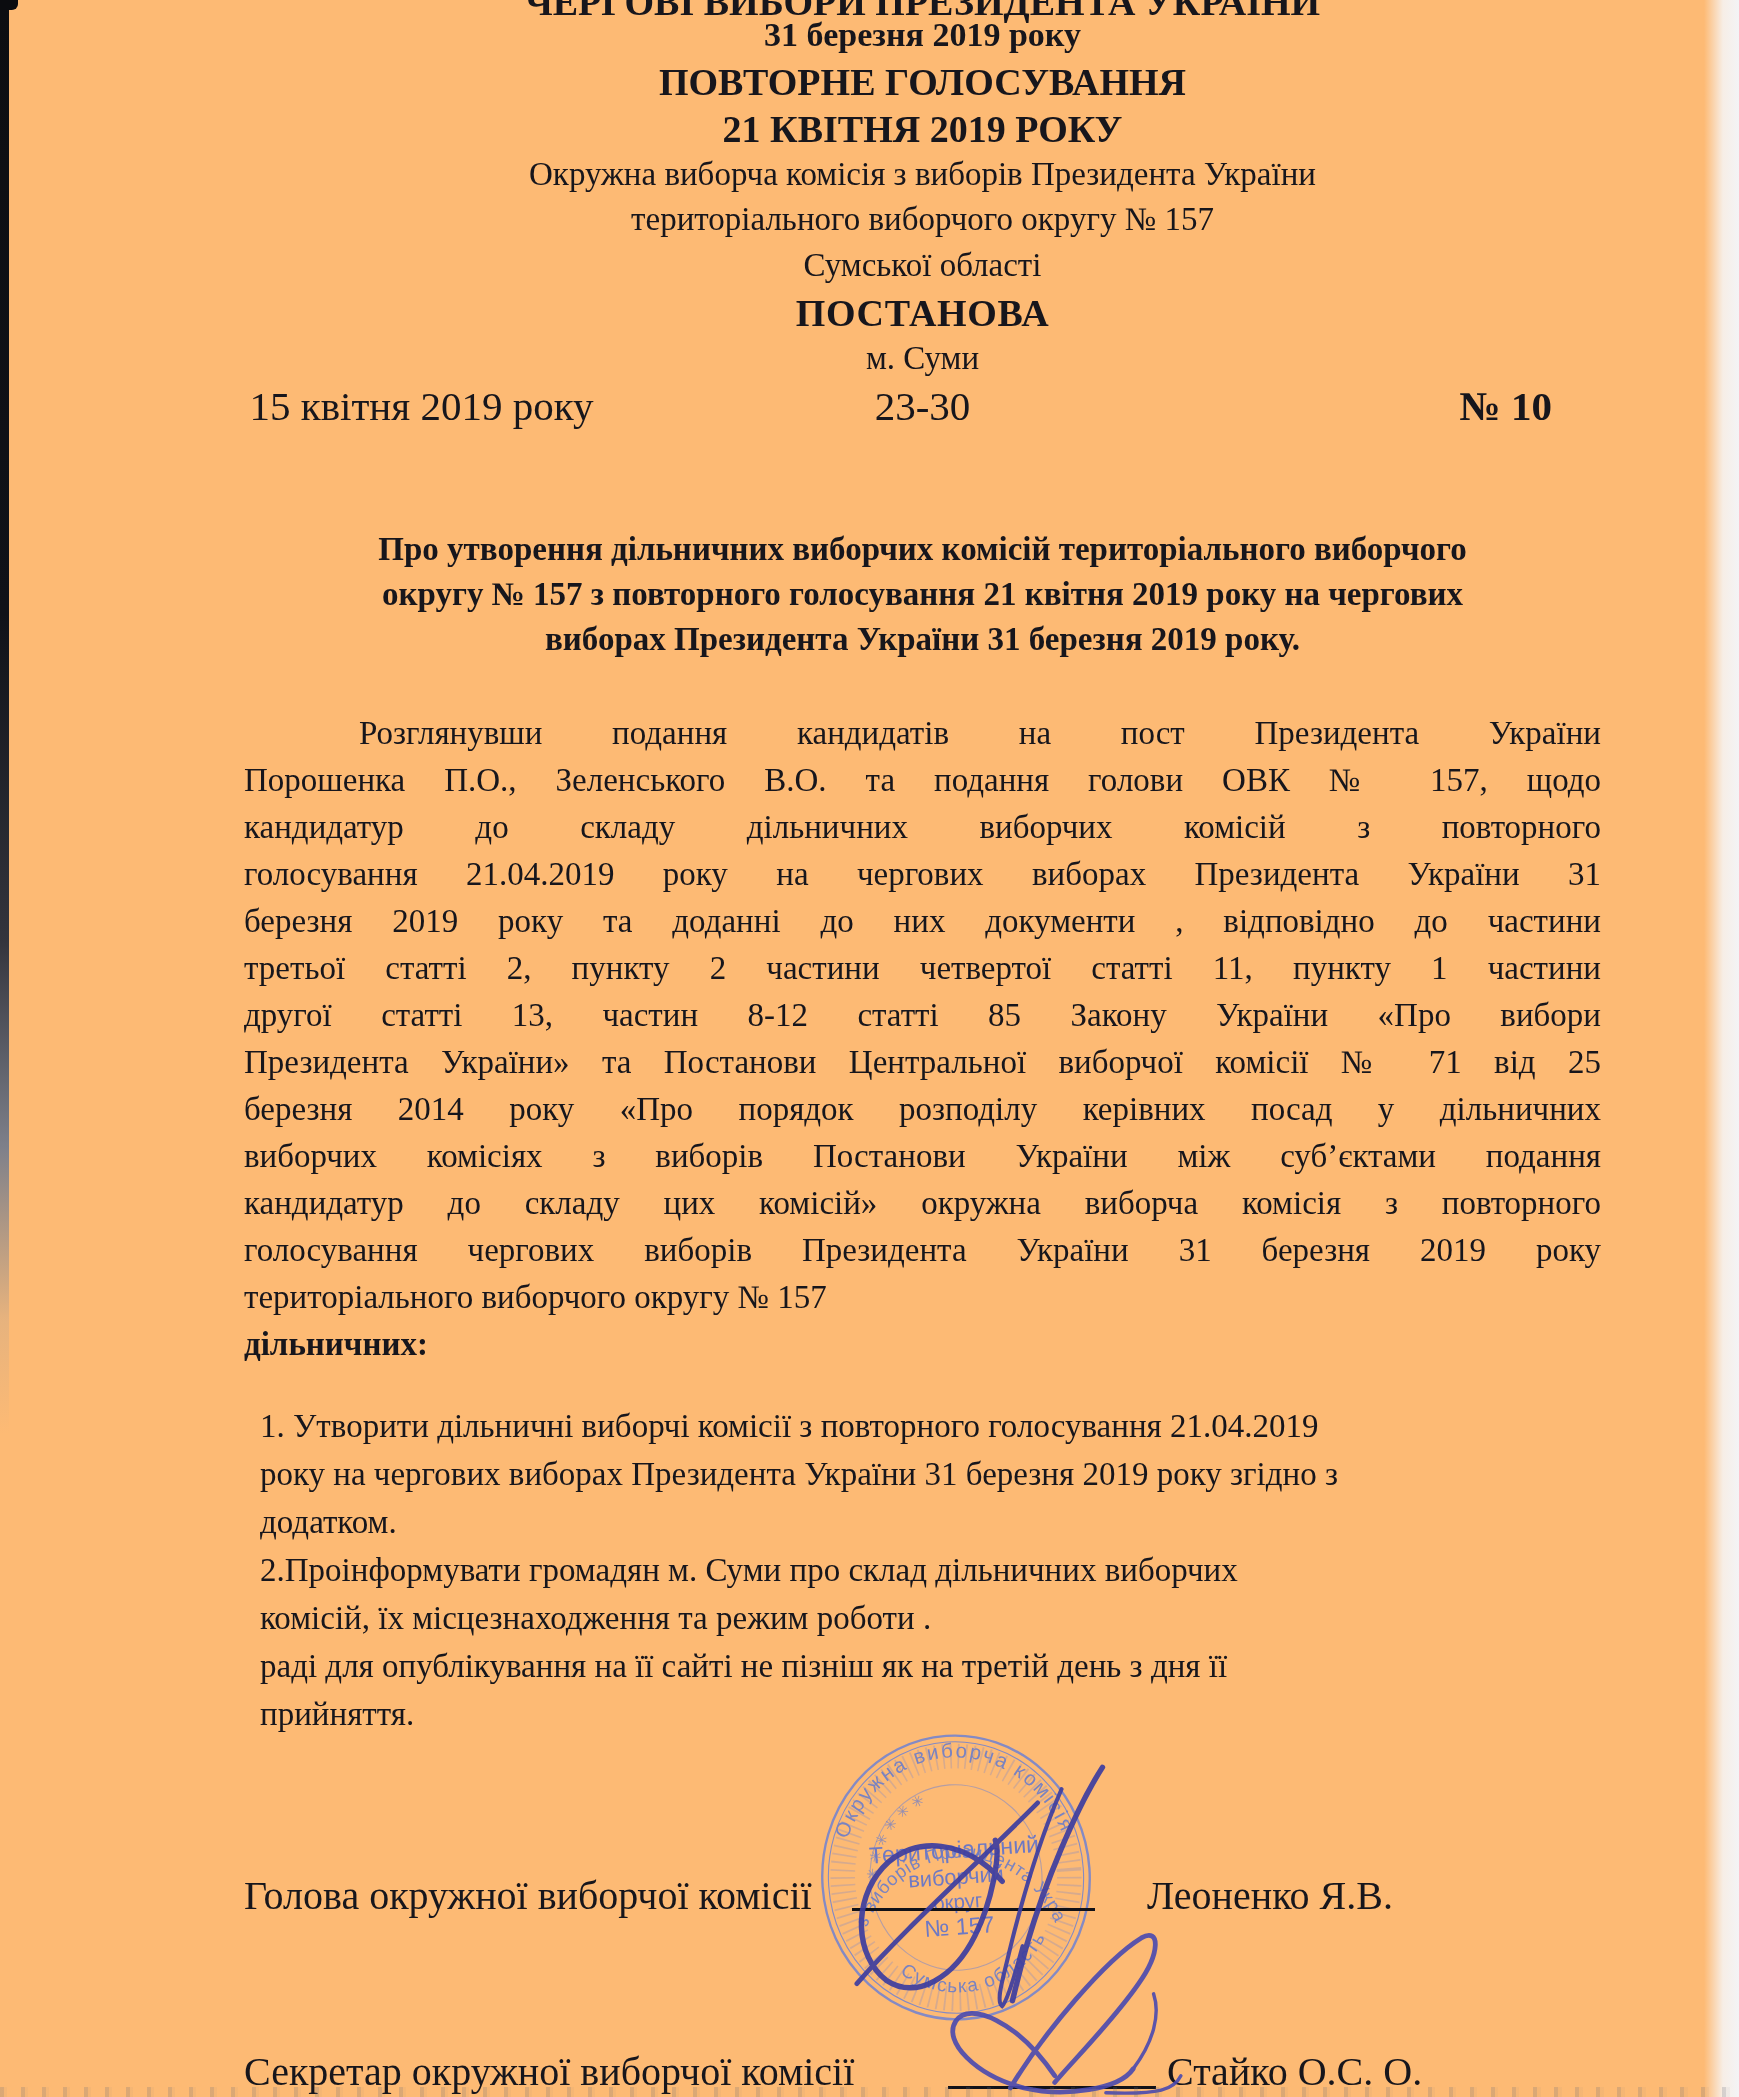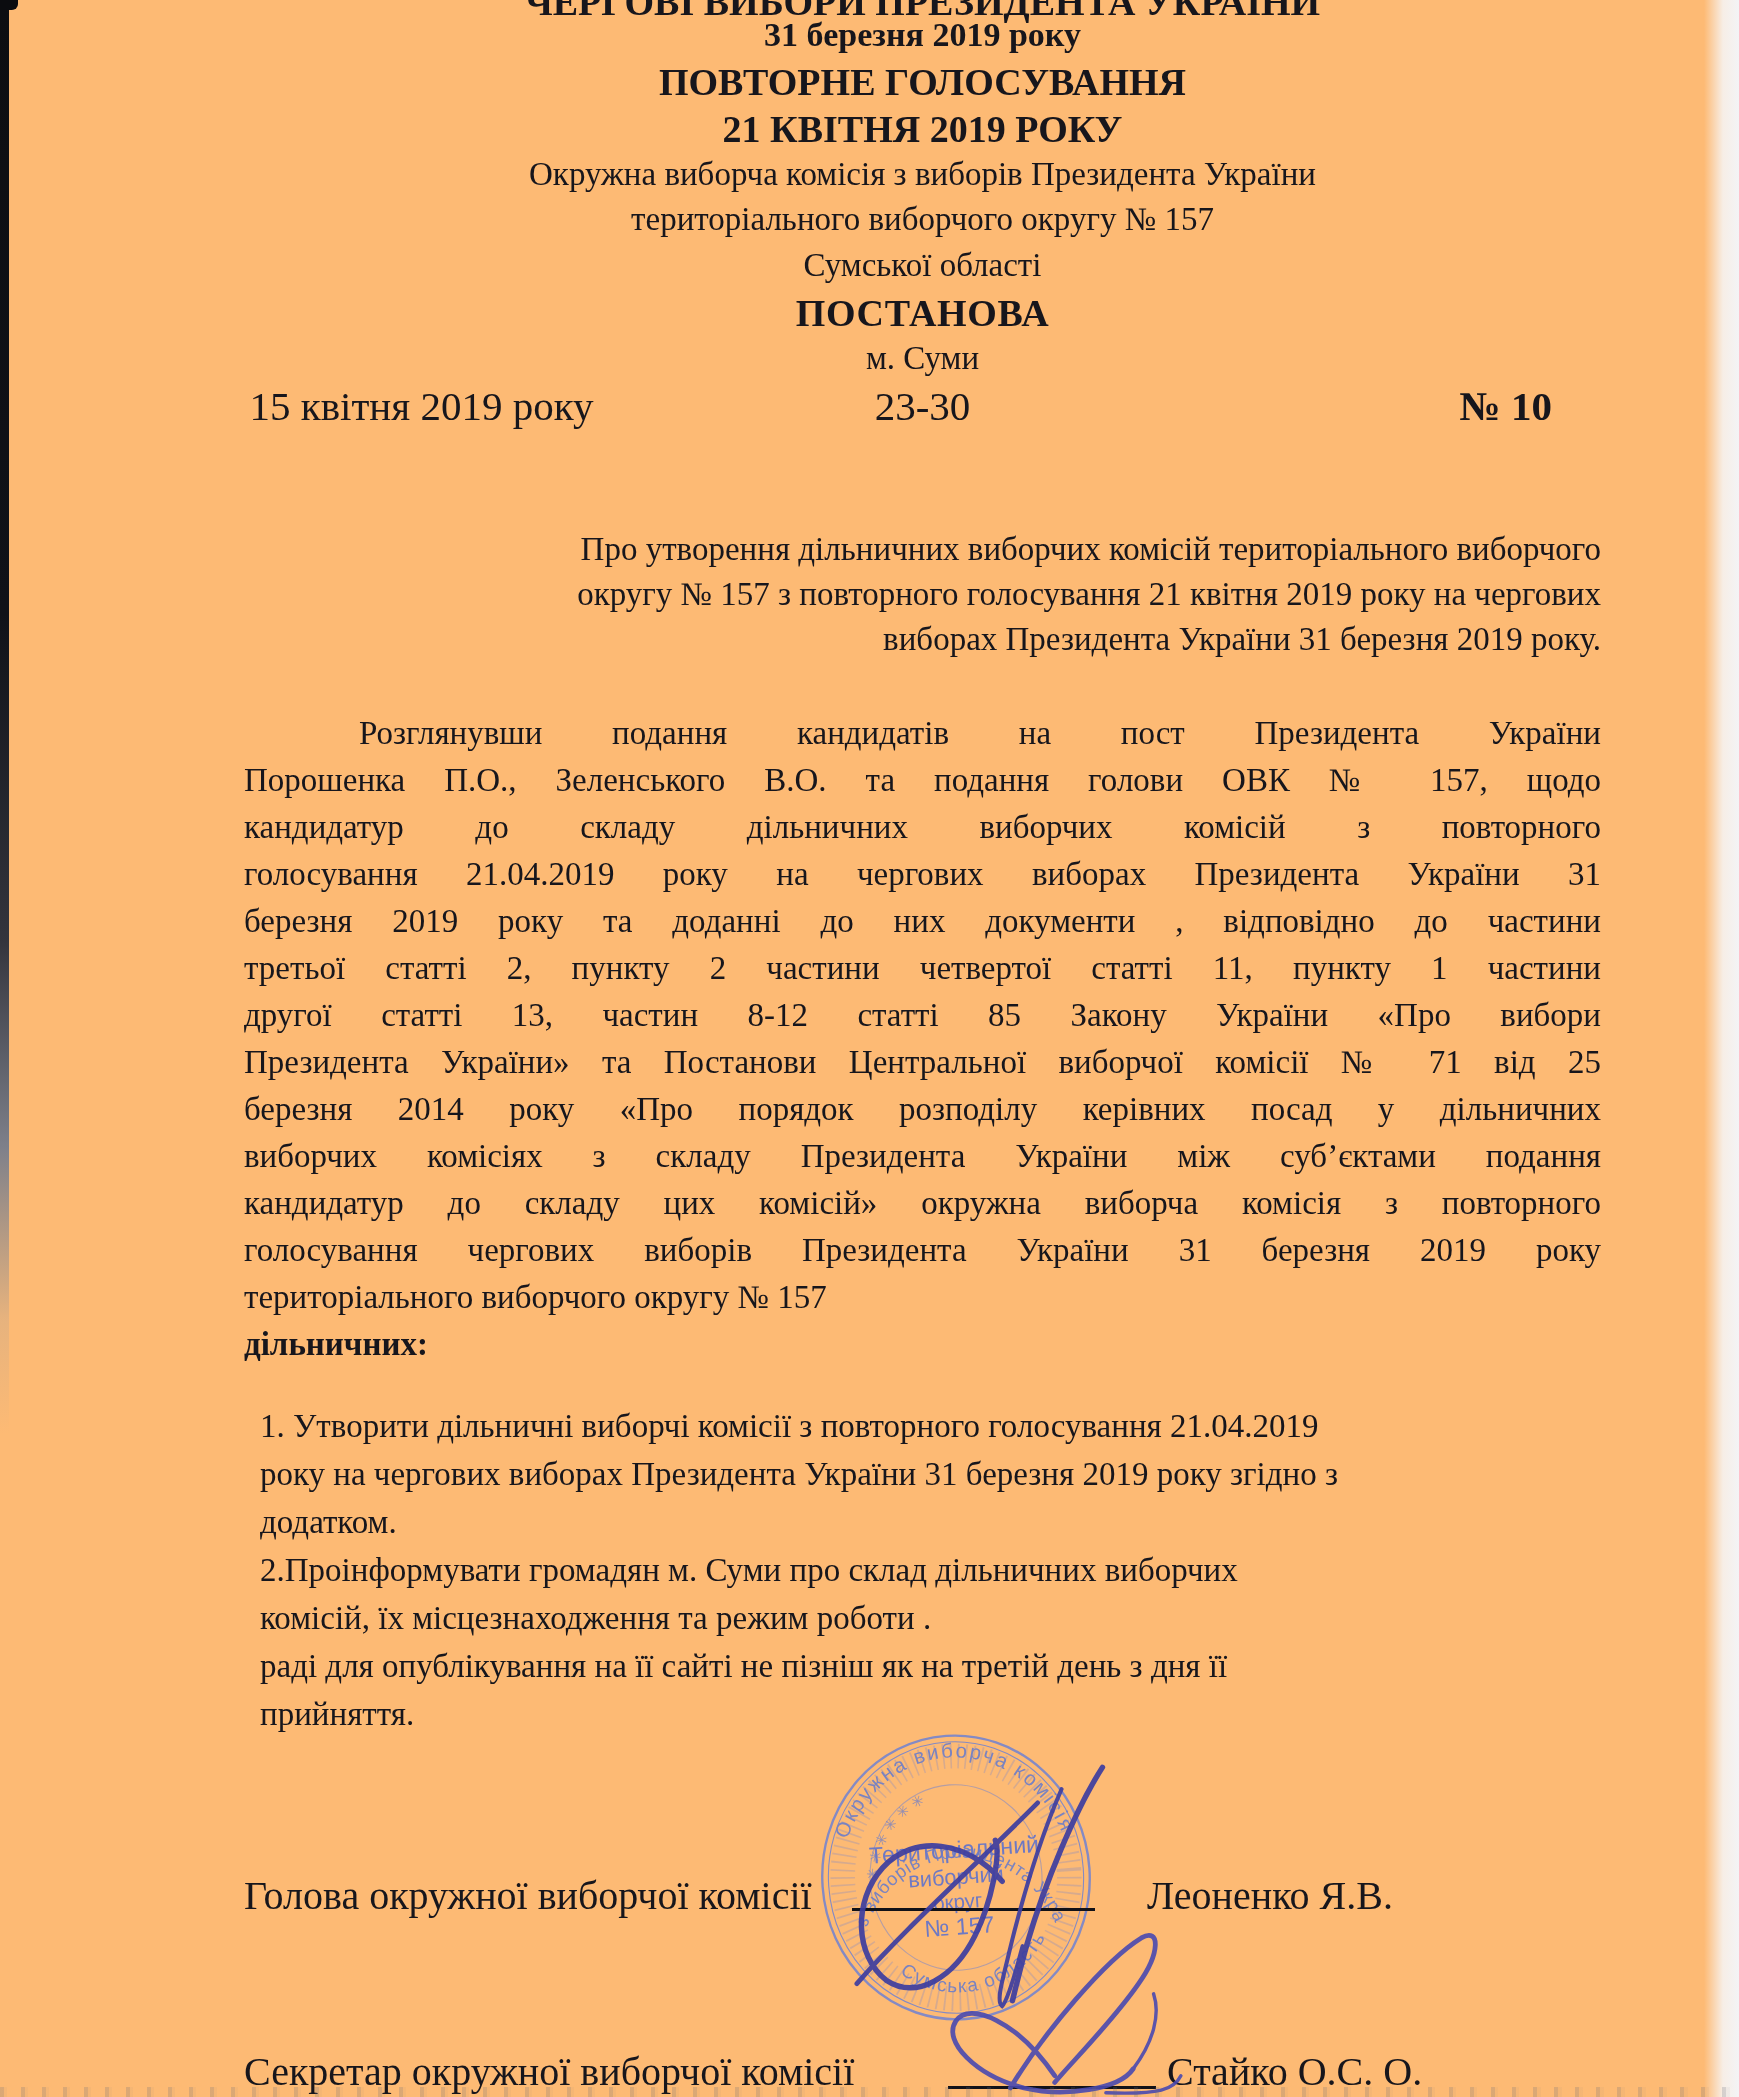--- a/index.html
+++ b/index.html
@@ -29,21 +29,21 @@
   .hl{position:absolute;left:0;width:100%;text-align:center;white-space:nowrap;}
   .b{font-weight:bold;}
   .fs50{font-size:34px;} .fs56{font-size:38px;} .fs49{font-size:33px;}
   .sp1{letter-spacing:0.7px;}
   
   .dateline{position:absolute;top:382px;left:0;width:100%;height:41px;font-size:41px;}
   .dl-date{position:absolute;left:5.5px;top:0;white-space:nowrap;}
   .dl-time{position:absolute;left:0;width:100%;text-align:center;top:0;}
   .dl-num{position:absolute;right:49px;top:0;font-weight:bold;white-space:nowrap;}
   
-  .title-block{position:absolute;top:527px;left:0;width:100%;font-weight:normal;font-size:33px;line-height:45px;text-align:right;}
+  .title-block{position:absolute;top:527px;left:0;width:100%;font-weight:bold;font-size:33px;line-height:45px;text-align:center;}
   .title-block div{white-space:nowrap;}
   
   .body-block{position:absolute;top:710px;left:0;width:100%;font-size:33px;line-height:47px;}
   .bl{text-align:justify;text-align-last:justify;height:47px;white-space:nowrap0;}
   .bl.indent{padding-left:115px;box-sizing:border-box;}
   .bl.nojust{text-align:left;text-align-last:left;}
   .resolves{font-weight:bold;text-align:left;}
   
   .items-block{position:absolute;top:1402px;left:16px;width:100%;font-size:33px;line-height:48px;}
   .items-block div{white-space:nowrap;}
@@ -100,21 +100,21 @@
     <div class="body-block">
       <div class="bl indent">Розглянувши подання кандидатів на пост Президента України</div>
       <div class="bl">Порошенка П.О., Зеленського В.О. та подання голови ОВК № 157, щодо</div>
       <div class="bl">кандидатур до складу дільничних виборчих комісій з повторного</div>
       <div class="bl">голосування 21.04.2019 року на чергових виборах Президента України 31</div>
       <div class="bl">березня 2019 року та доданні до них документи , відповідно до частини</div>
       <div class="bl">третьої статті 2, пункту 2 частини четвертої статті 11, пункту 1 частини</div>
       <div class="bl">другої статті 13, частин 8-12 статті 85 Закону України «Про вибори</div>
       <div class="bl">Президента України» та Постанови Центральної виборчої комісії № 71 від 25</div>
       <div class="bl">березня 2014 року «Про порядок розподілу керівних посад у дільничних</div>
-      <div class="bl">виборчих комісіях з складу Президента України між суб’єктами подання</div>
+      <div class="bl">виборчих комісіях з виборів Постанови України між суб’єктами подання</div>
       <div class="bl">кандидатур до складу цих комісій» окружна виборча комісія з повторного</div>
       <div class="bl">голосування чергових виборів Президента України 31 березня 2019 року</div>
       <div class="bl nojust">територіального виборчого округу № 157</div>
       <div class="bl nojust resolves">дільничних:</div>
     </div>
 
     <div class="items-block">
       <div>1. Утворити дільничні виборчі комісії з повторного голосування 21.04.2019</div>
       <div>року  на чергових виборах Президента України 31 березня 2019 року згідно з</div>
       <div>додатком.</div>

